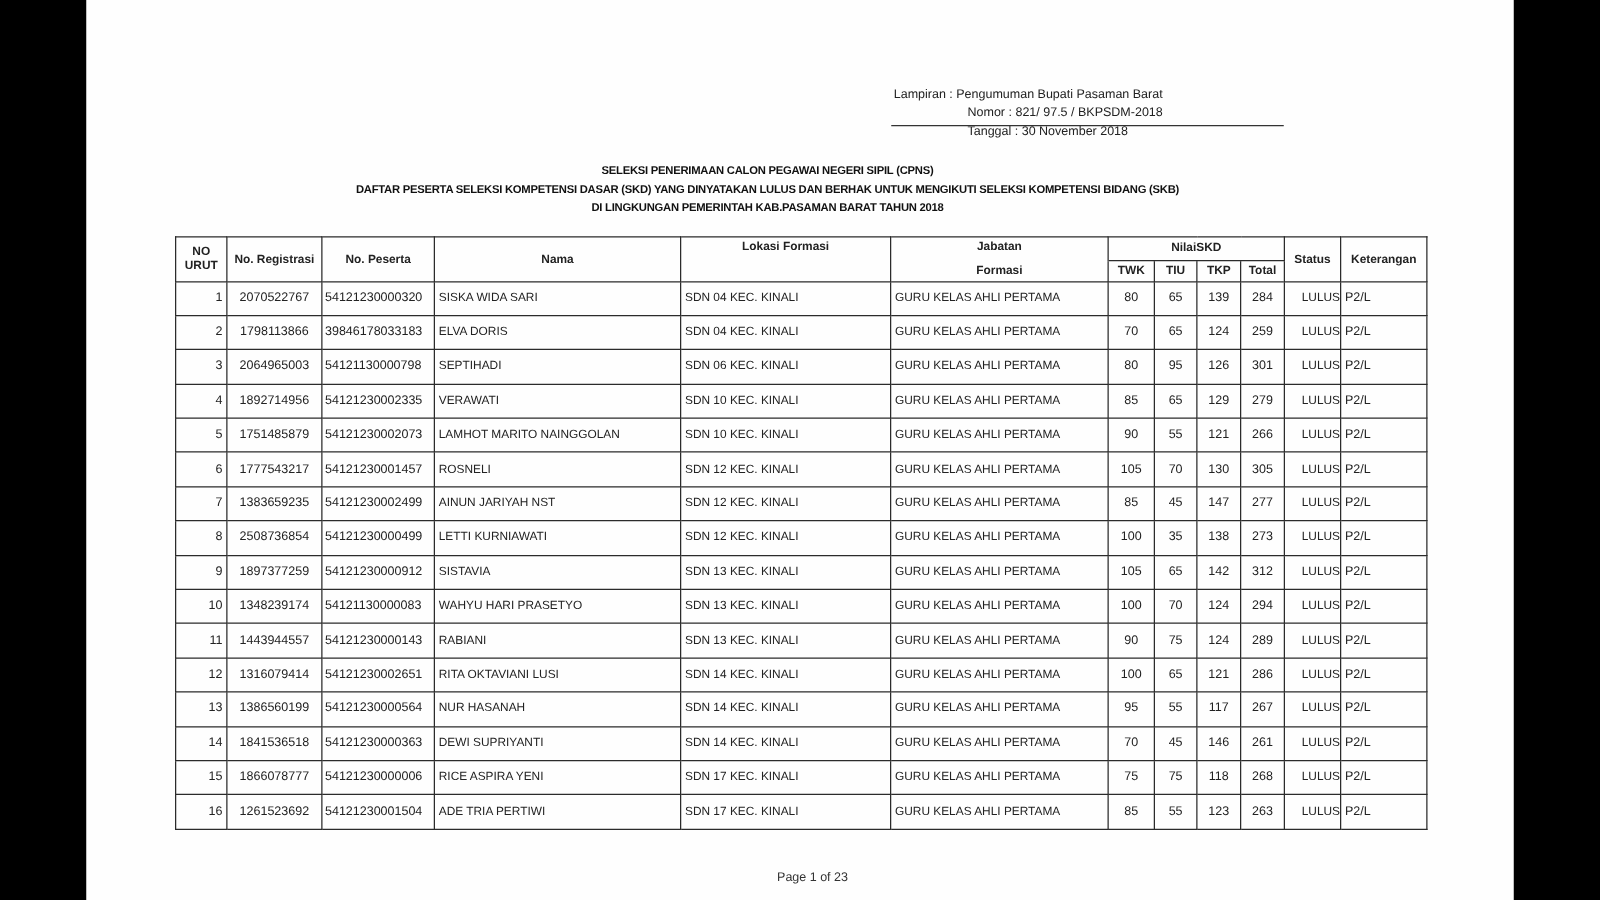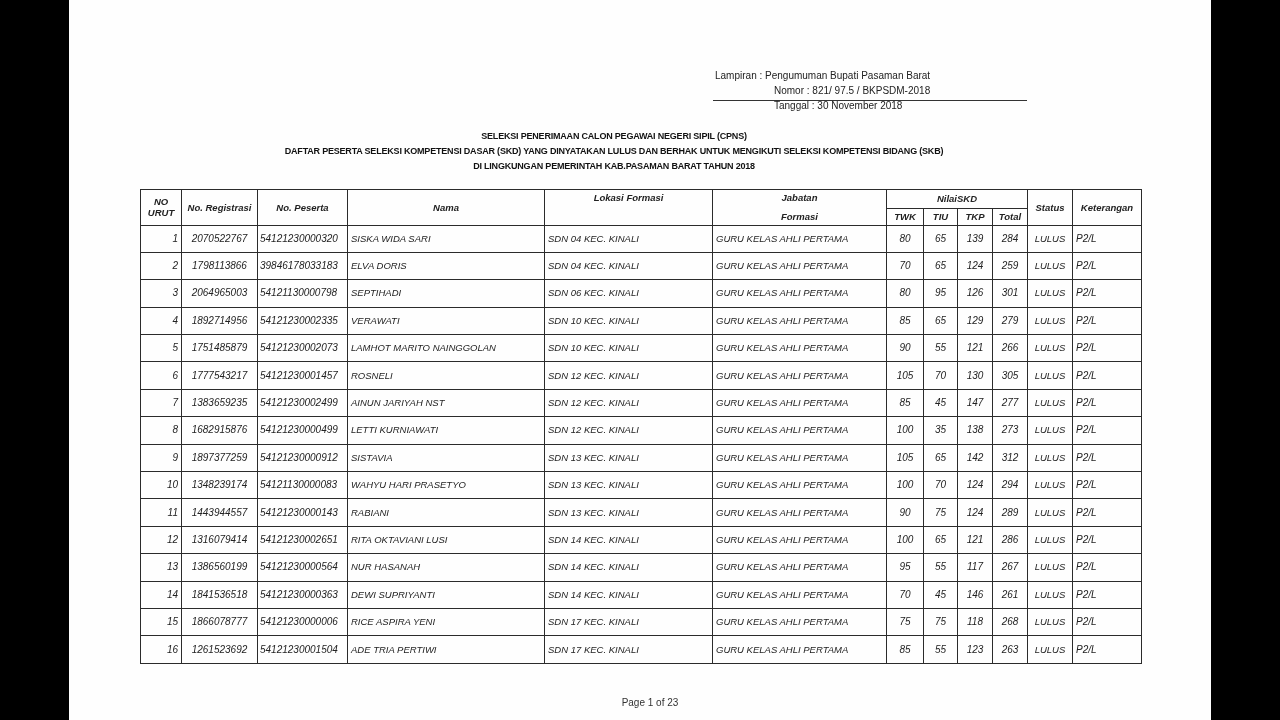--- a/index.html
+++ b/index.html
@@ -17,35 +17,35 @@
   .lampiran .indent { padding-left: 59px; }
   .lampiran-rule {
     position: absolute; left: 644px; top: 100px; width: 314px; height: 0; border-top: 1.5px solid #333;
   }
   .title-block {
     position: absolute; left: 130px; top: 129px; width: 830px; text-align: center;
     font-size: 9px; font-weight: bold; line-height: 15px; letter-spacing: -0.2px; color: #111;
   }
   table.skd {
     position: absolute; left: 71px; top: 189px; border-collapse: collapse; table-layout: fixed;
-    font-size: 10px; color: #222; font-style: italic;
+    font-size: 10px; color: #222;
   }
   table.skd th, table.skd td {
     border: 1.2px solid #2b2b2b; padding: 0; overflow: hidden; white-space: nowrap;
   }
   table.skd th { font-weight: bold; font-size: 9.5px; text-align: center; line-height: 11px; height: 16px; }
   table.skd td { height: 26.4px; line-height: 26px; }
   .c-no { text-align: right; padding-right: 3px !important; }
   .c-reg { text-align: center; }
   .c-pes { text-align: left; padding-left: 2px !important; }
   .c-nama { text-align: left; padding-left: 3px !important; font-size: 9.5px; }
   .c-lok { text-align: left; padding-left: 3px !important; font-size: 9.5px; }
   .c-jab { text-align: left; padding-left: 3px !important; font-size: 9.5px; margin-top: 21px; }
   .c-num { text-align: center; }
-  .c-status { text-align: center; font-size: 9.5px; }
+  .c-status { text-align: right; font-size: 9.5px; }
   .c-ket { text-align: left; padding-left: 3px !important; }
   .th-top { vertical-align: top; padding-top: 2px !important; margin-left: 29px; }
   .footer {
     position: absolute; left: 0; width: 1162px; top: 697px; text-align: center; font-size: 10px; color: #333;
   }
 </style>
 </head>
 <body>
 
 <div class="page">
@@ -195,21 +195,21 @@
           <td class="c-jab">GURU KELAS AHLI PERTAMA</td>
           <td class="c-num">85</td>
           <td class="c-num">45</td>
           <td class="c-num">147</td>
           <td class="c-num">277</td>
           <td class="c-status">LULUS</td>
           <td class="c-ket">P2/L</td>
         </tr>
         <tr>
           <td class="c-no">8</td>
-          <td class="c-reg">1682915876</td>
+          <td class="c-reg">2508736854</td>
           <td class="c-pes">54121230000499</td>
           <td class="c-nama">LETTI KURNIAWATI</td>
           <td class="c-lok">SDN 12 KEC. KINALI</td>
           <td class="c-jab">GURU KELAS AHLI PERTAMA</td>
           <td class="c-num">100</td>
           <td class="c-num">35</td>
           <td class="c-num">138</td>
           <td class="c-num">273</td>
           <td class="c-status">LULUS</td>
           <td class="c-ket">P2/L</td>

